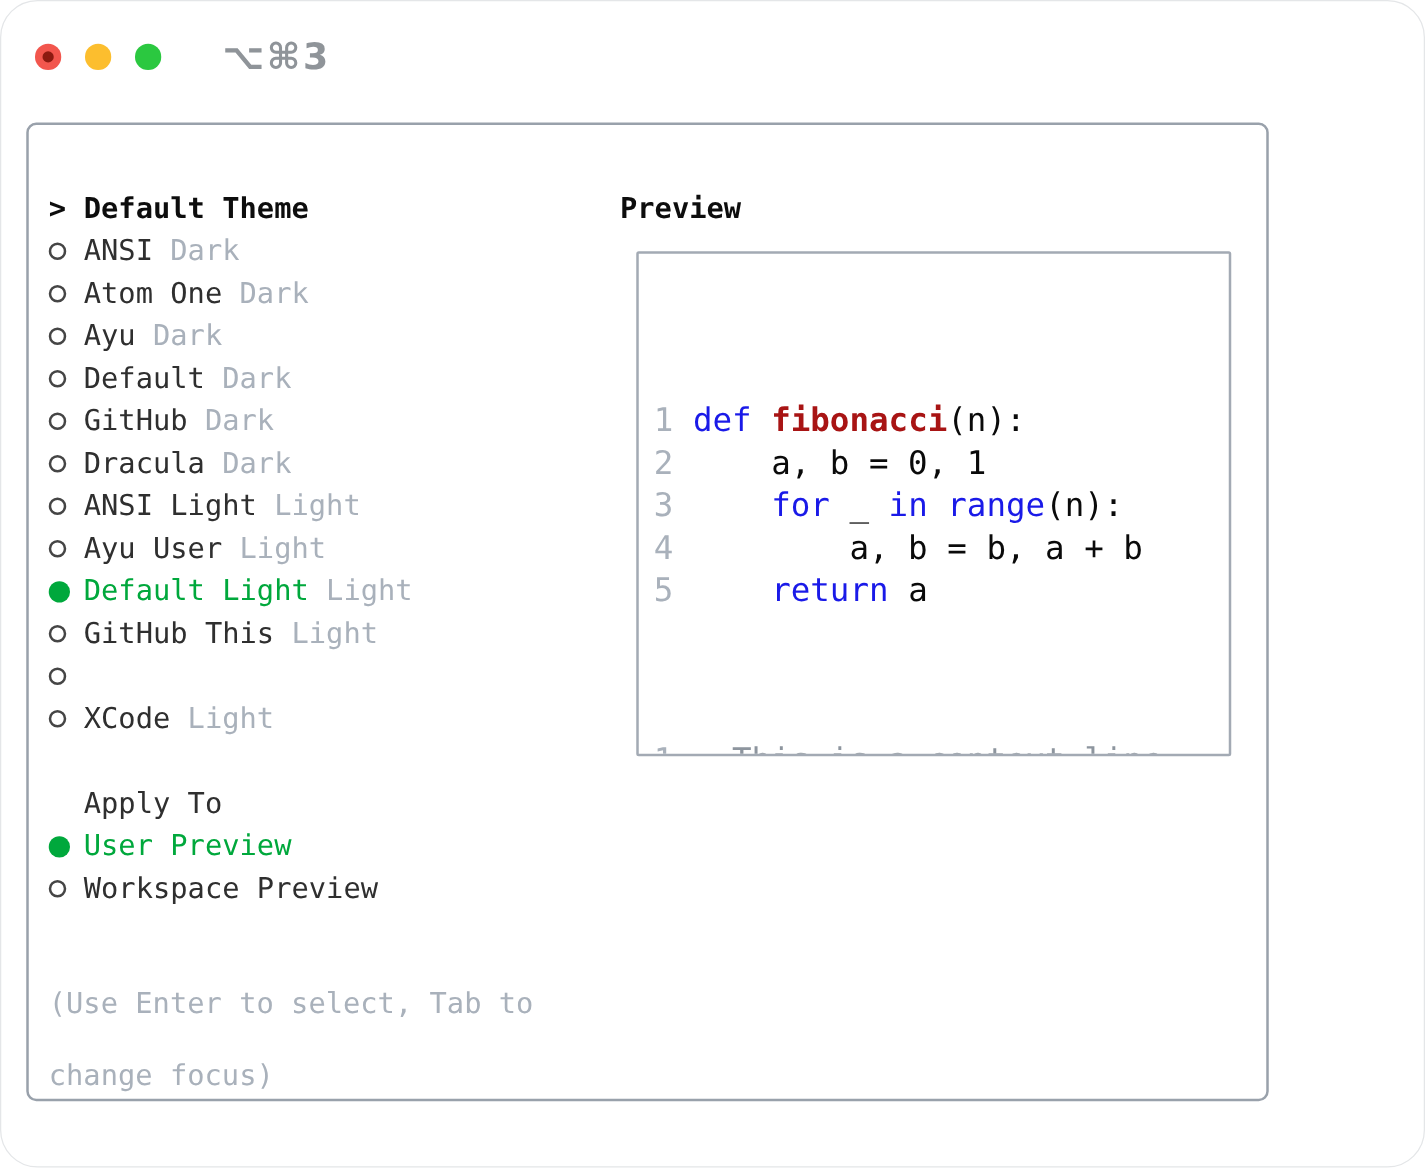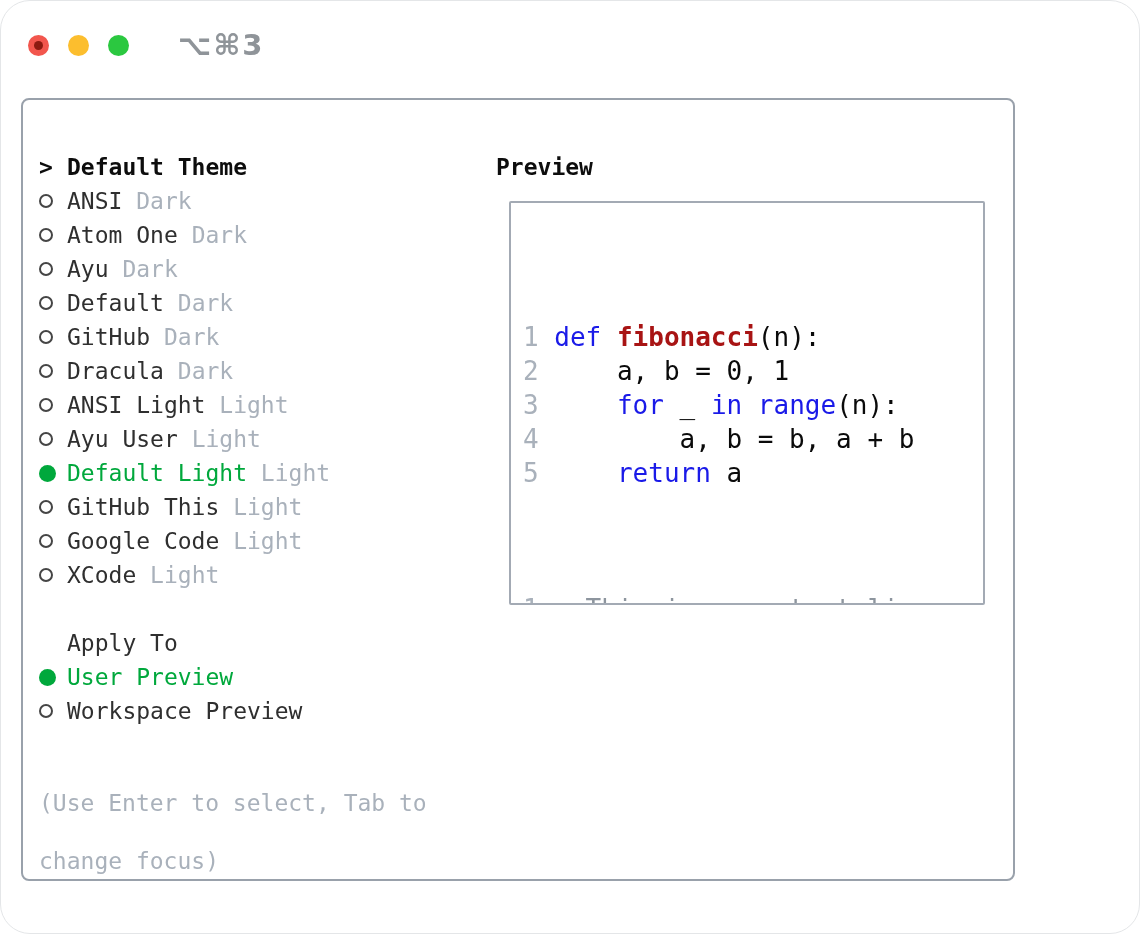--- a/index.html
+++ b/index.html
@@ -65,21 +65,21 @@
           <div class="row"><span class="marker"><span class="radio"></span></span><span class="label"><span class="name">ANSI</span><span class="variant"> Dark</span></span></div>
           <div class="row"><span class="marker"><span class="radio"></span></span><span class="label"><span class="name">Atom One</span><span class="variant"> Dark</span></span></div>
           <div class="row"><span class="marker"><span class="radio"></span></span><span class="label"><span class="name">Ayu</span><span class="variant"> Dark</span></span></div>
           <div class="row"><span class="marker"><span class="radio"></span></span><span class="label"><span class="name">Default</span><span class="variant"> Dark</span></span></div>
           <div class="row"><span class="marker"><span class="radio"></span></span><span class="label"><span class="name">GitHub</span><span class="variant"> Dark</span></span></div>
           <div class="row"><span class="marker"><span class="radio"></span></span><span class="label"><span class="name">Dracula</span><span class="variant"> Dark</span></span></div>
           <div class="row"><span class="marker"><span class="radio"></span></span><span class="label"><span class="name">ANSI Light</span><span class="variant"> Light</span></span></div>
           <div class="row"><span class="marker"><span class="radio"></span></span><span class="label"><span class="name">Ayu User</span><span class="variant"> Light</span></span></div>
           <div class="row"><span class="marker"><span class="radio selected"></span></span><span class="label"><span class="name sel">Default Light</span><span class="variant"> Light</span></span></div>
           <div class="row"><span class="marker"><span class="radio"></span></span><span class="label"><span class="name">GitHub This</span><span class="variant"> Light</span></span></div>
-          <div class="row"><span class="marker"><span class="radio"></span></span><span class="label"><span class="name">Google Code</span><span class="variant"> Light</span></span></div>
+          <div class="row"><span class="marker"><span class="radio"></span></span></div>
           <div class="row"><span class="marker"><span class="radio"></span></span><span class="label"><span class="name">XCode</span><span class="variant"> Light</span></span></div>
         </div>
       <div class="spacer"></div>
       <div class="row">
         <span class="marker"></span>
         <span class="label">Apply To</span>
       </div>
       <div id="apply-list">
           <div class="row"><span class="marker"><span class="radio selected"></span></span><span class="name sel">User Preview</span></div>
           <div class="row"><span class="marker"><span class="radio"></span></span><span class="name">Workspace Preview</span></div>

